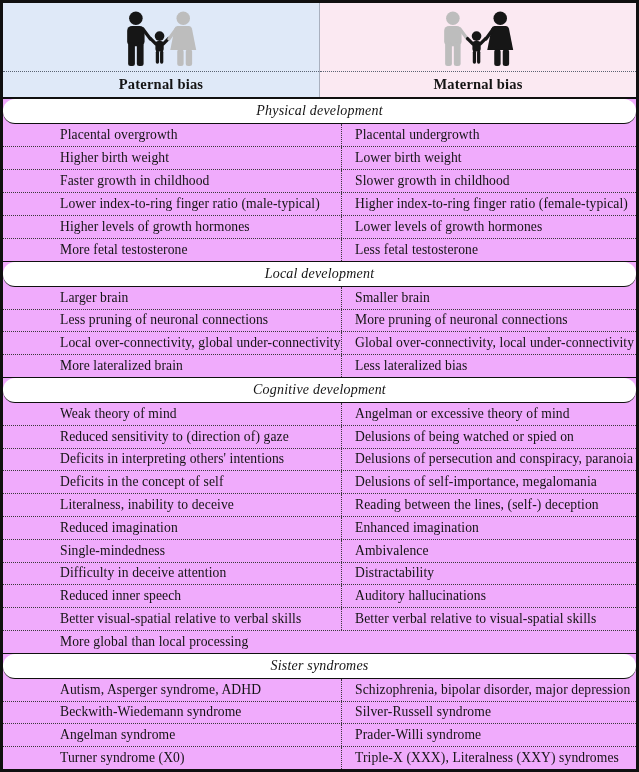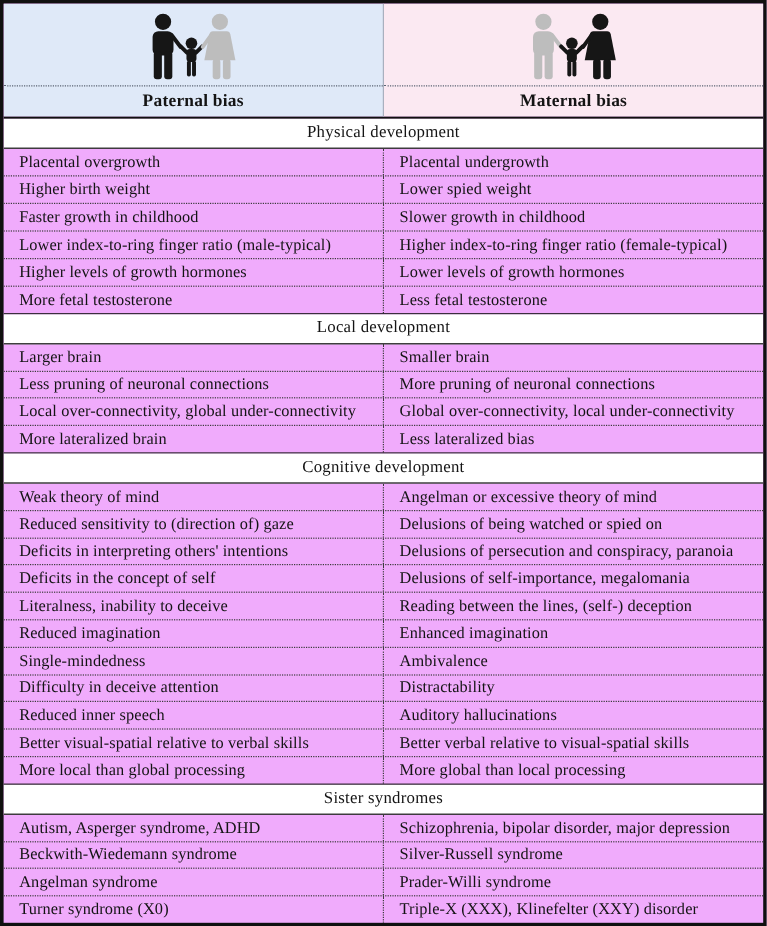--- a/index.html
+++ b/index.html
@@ -33,24 +33,25 @@
   .fig-gray { fill: #bdbdbd; }
   .limb { fill: none; stroke-width: 3.4; stroke-linecap: round; }
   .fig-dark .limb { stroke: #161616; }
   .fig-gray .limb { stroke: #bdbdbd; }
   
   .section { display: flex; flex-direction: column; flex: var(--n) 0 25px; }
   .section + .section { border-top: 1px solid #101010; }
   .section-title {
     flex: 0 0 25px; border-bottom: 1px solid #101010;
     display: flex; align-items: center; justify-content: center;
-    font-size: 14px; letter-spacing: .2px;
+    font-style: italic; font-size: 14px; letter-spacing: .2px;
     background: #ffffff;
-  }
-  .row { flex: 1 1 0; display: flex; }
+    border-radius: 12px;
+  }
+  .row { flex: 1 1 0; display: flex; padding-left: 44px; }
   .row + .row { border-top: 1px dotted #3a3a3a; font-family: Liberation Serif, serif; }
   .cell {
     flex: 1 1 0; display: flex; align-items: center;
     padding: 0 6px 0 13px; font-size: 13.6px; letter-spacing: .1px;
     white-space: nowrap; overflow: hidden;
   }
   .cell.left { border-right: 1px dotted #3a3a3a; }
 </style>
 </head>
 <body>
@@ -119,21 +120,21 @@
   </div>
 
   <div class="section" style="--n:6">
     <div class="section-title">Physical development</div>
     <div class="row">
       <div class="cell left">Placental overgrowth</div>
       <div class="cell">Placental undergrowth</div>
     </div>
     <div class="row">
       <div class="cell left">Higher birth weight</div>
-      <div class="cell">Lower spied weight</div>
+      <div class="cell">Lower birth weight</div>
     </div>
     <div class="row">
       <div class="cell left">Faster growth in childhood</div>
       <div class="cell">Slower growth in childhood</div>
     </div>
     <div class="row">
       <div class="cell left">Lower index-to-ring finger ratio (male-typical)</div>
       <div class="cell">Higher index-to-ring finger ratio (female-typical)</div>
     </div>
     <div class="row">
@@ -202,38 +203,37 @@
     </div>
     <div class="row">
       <div class="cell left">Reduced inner speech</div>
       <div class="cell">Auditory hallucinations</div>
     </div>
     <div class="row">
       <div class="cell left">Better visual-spatial relative to verbal skills</div>
       <div class="cell">Better verbal relative to visual-spatial skills</div>
     </div>
     <div class="row">
-      <div class="cell left">More local than global processing</div>
       <div class="cell">More global than local processing</div>
     </div>
   </div>
 
   <div class="section" style="--n:4">
     <div class="section-title">Sister syndromes</div>
     <div class="row">
       <div class="cell left">Autism, Asperger syndrome, ADHD</div>
       <div class="cell">Schizophrenia, bipolar disorder, major depression</div>
     </div>
     <div class="row">
       <div class="cell left">Beckwith-Wiedemann syndrome</div>
       <div class="cell">Silver-Russell syndrome</div>
     </div>
     <div class="row">
       <div class="cell left">Angelman syndrome</div>
       <div class="cell">Prader-Willi syndrome</div>
     </div>
     <div class="row">
       <div class="cell left">Turner syndrome (X0)</div>
-      <div class="cell">Triple-X (XXX), Klinefelter (XXY) disorder</div>
+      <div class="cell">Triple-X (XXX), Literalness (XXY) syndromes</div>
     </div>
   </div>
 
 </div>
 
 </body></html>

